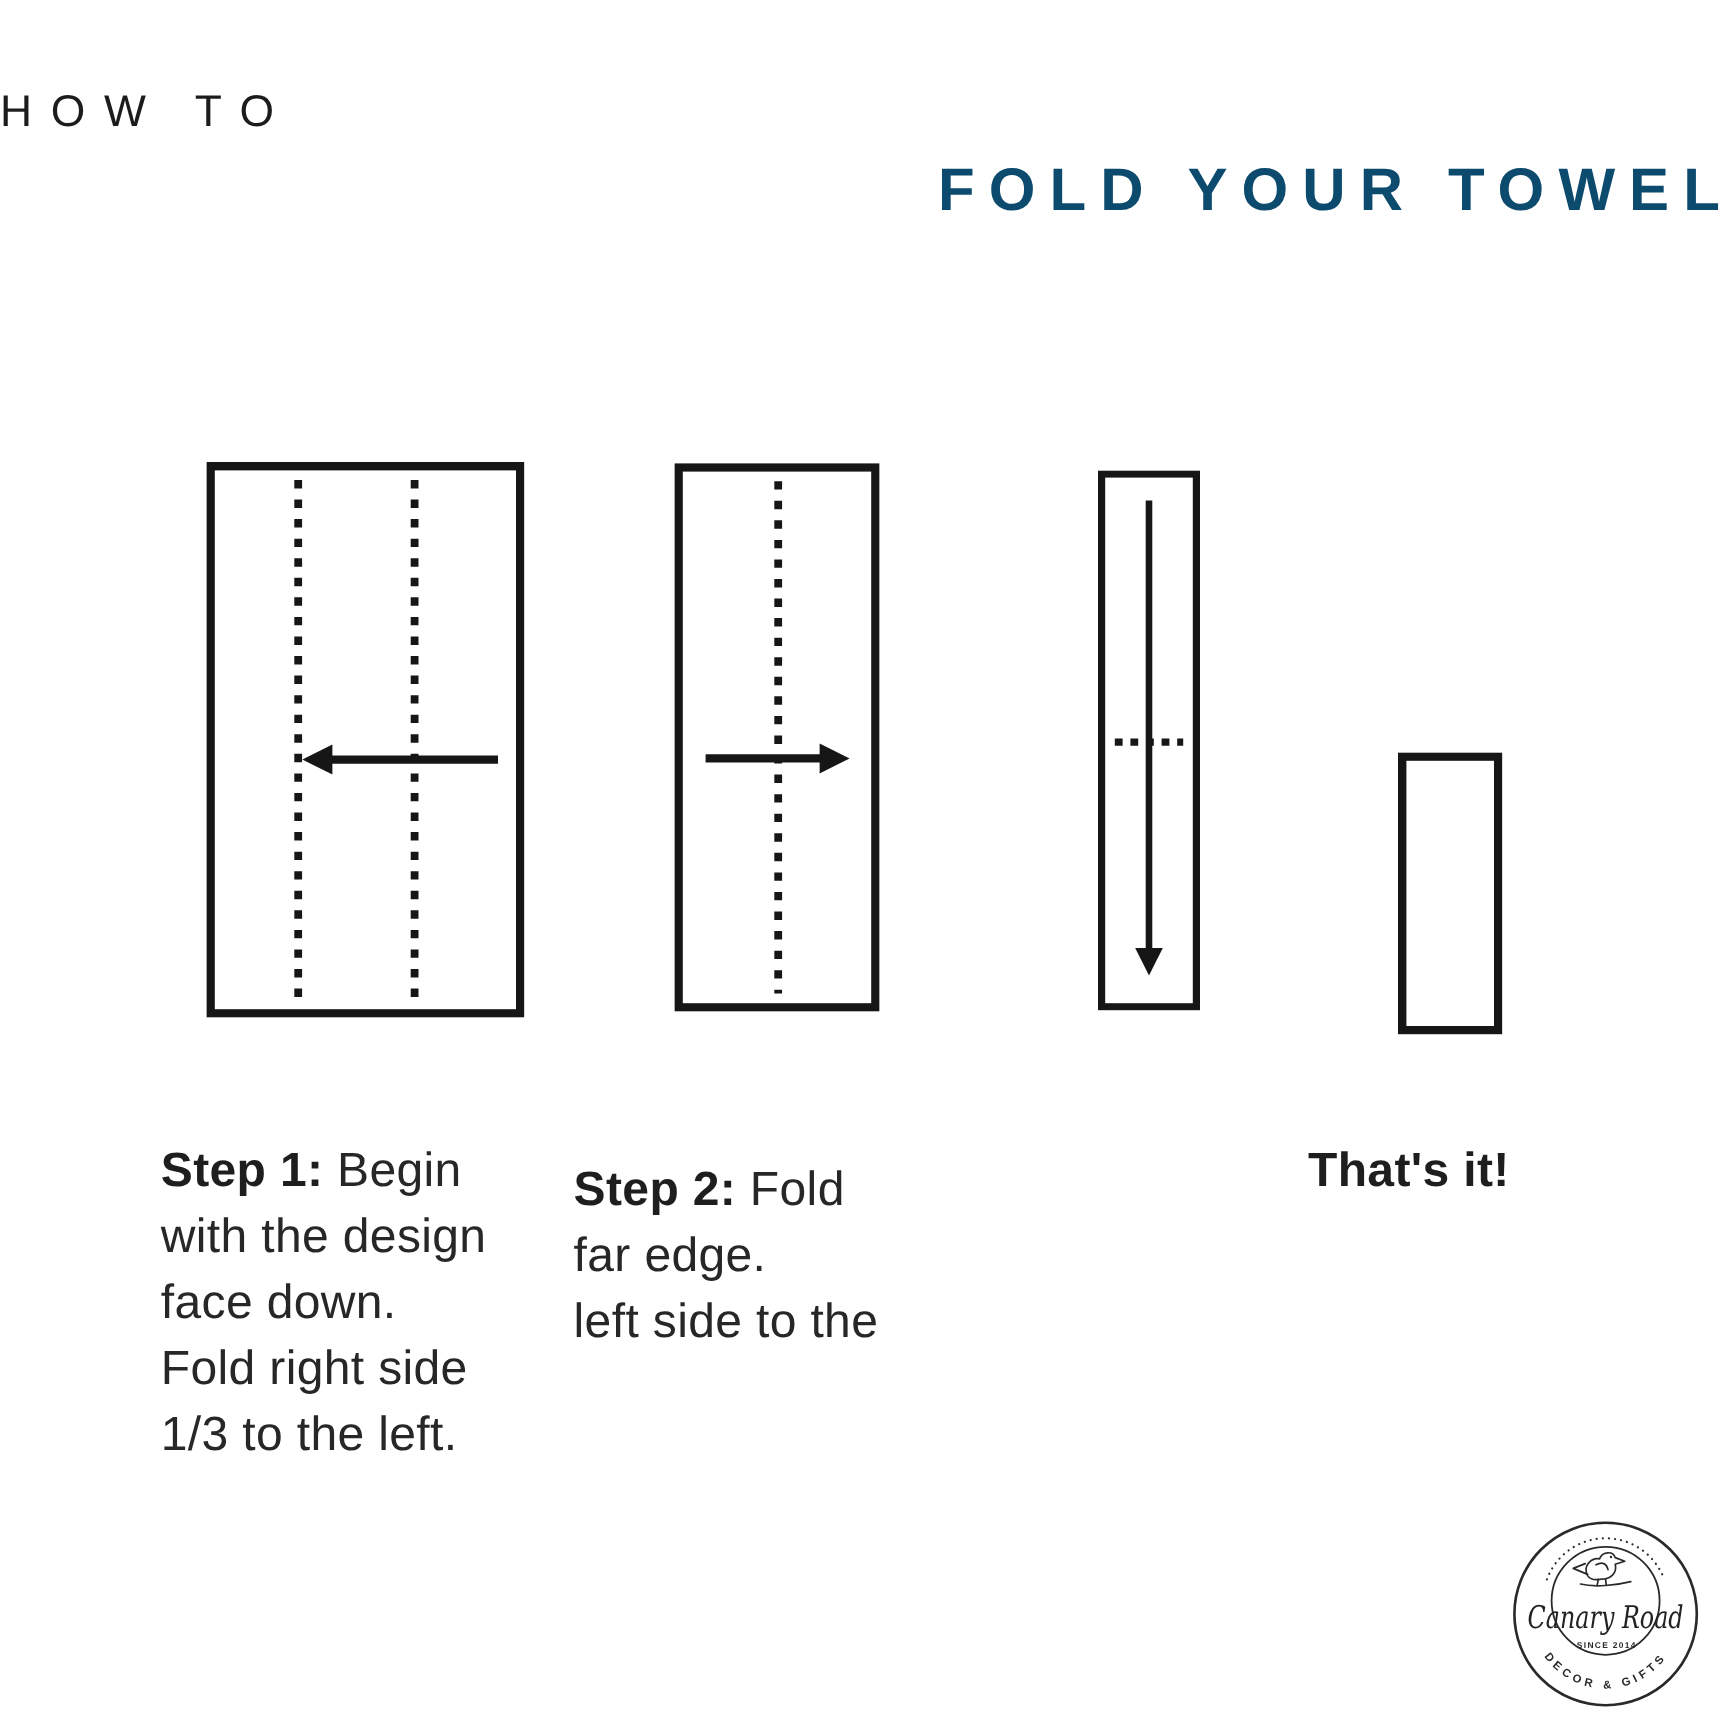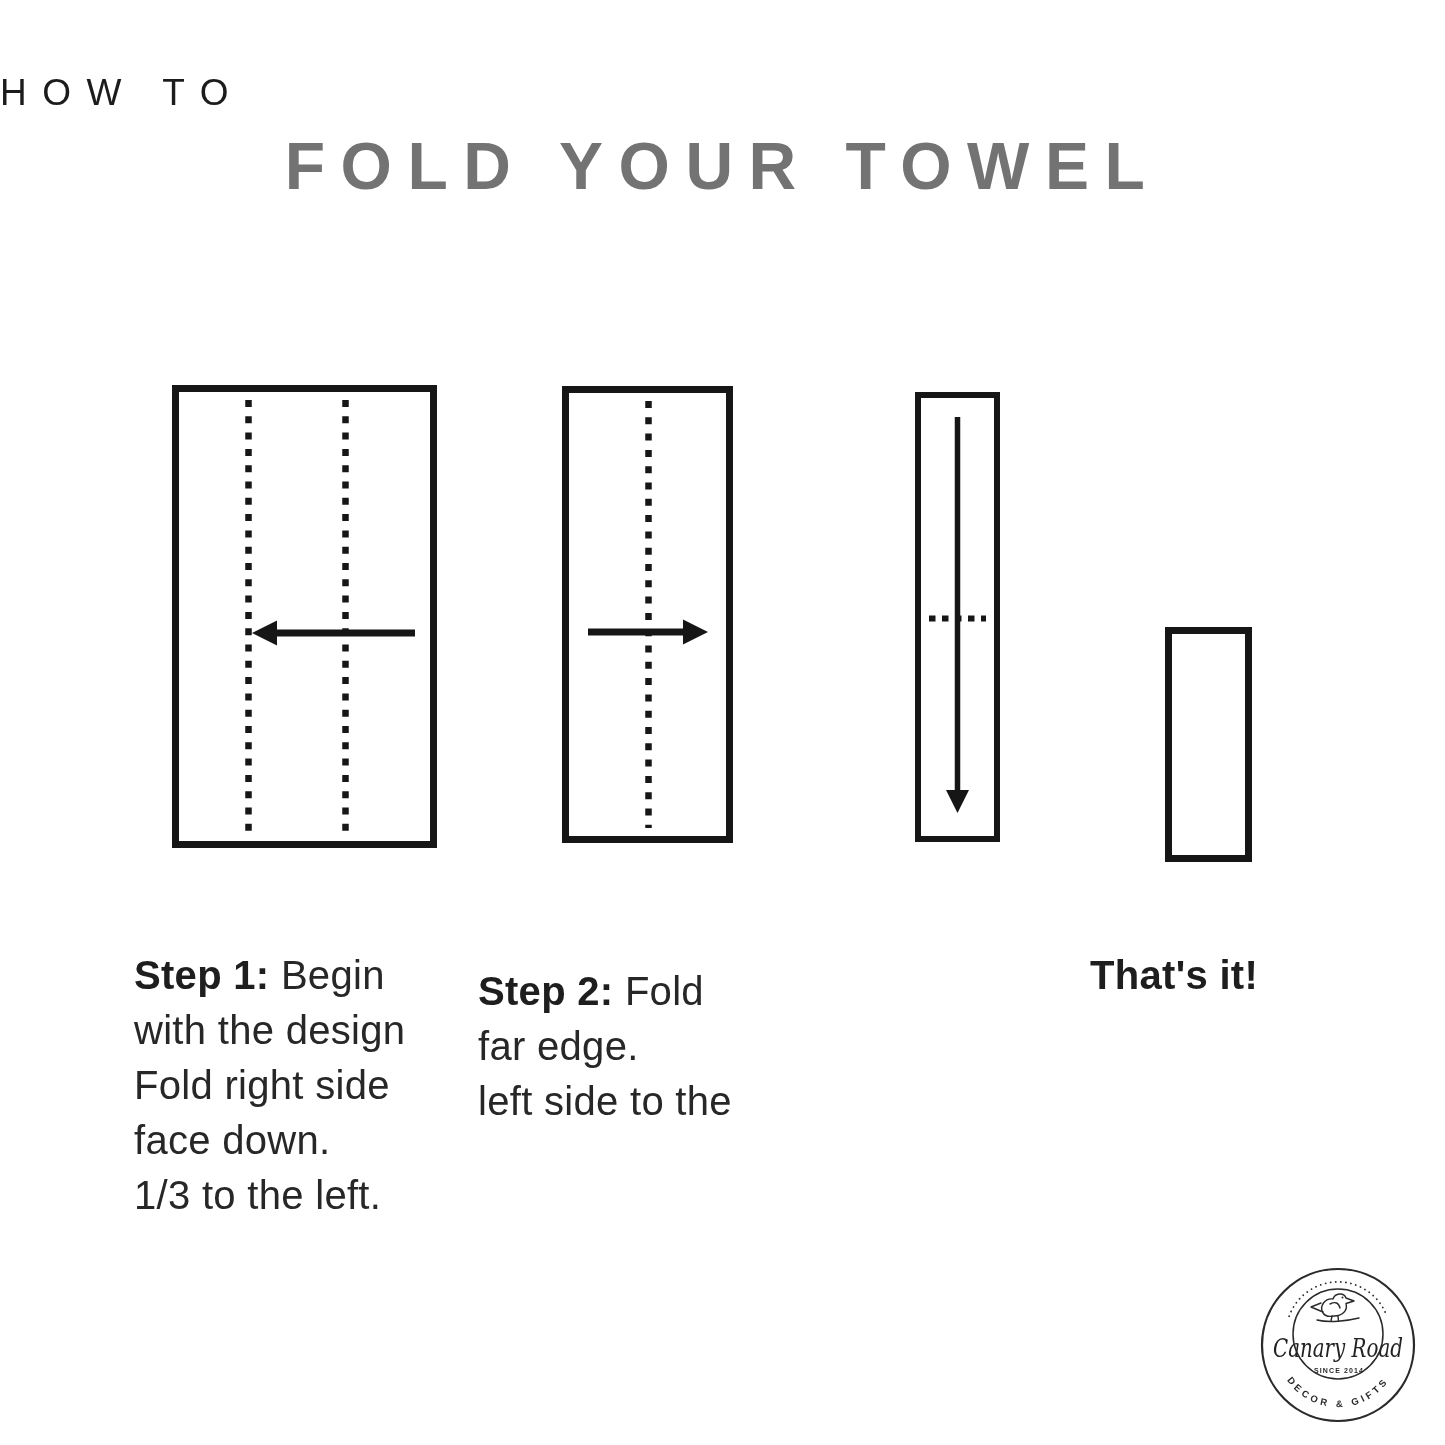--- a/index.html
+++ b/index.html
@@ -13,24 +13,24 @@
   }
   .kicker{
     position:absolute;top:74px;left:0;width:100%;
     font-size:37px;font-weight:400;
     letter-spacing:0.42em;
     color:#1c1c1c;
     line-height:1;
   }
   .main-title{
     position:absolute;top:133px;left:0;width:100%;
-    text-align:center;
-    font-size:66px;font-weight:700;
+    text-align:right;
+    font-size:50px;font-weight:700;
     letter-spacing:0.235em;
-    color:#737373;
+    color:#0c4a6e;
     line-height:1;
     white-space:nowrap;
   }
   .diagram{position:absolute;}
   #d1{left:172px;top:385px;}
   #d2{left:562px;top:386px;}
   #d3{left:915px;top:392px;}
   #d4{left:1165px;top:627px;}
   .caption{
     position:absolute;top:948px;
@@ -85,22 +85,22 @@
   <svg id="d4" class="diagram" width="87" height="235" viewBox="0 0 87 235">
     <rect x="3.5" y="3.5" width="80" height="228" fill="none" stroke="#161616" stroke-width="7"></rect>
   </svg>
 
   <div id="cap1" class="caption">
     <div>
       <span class="b">Step 1:</span>
       <span>Begin</span>
     </div>
     <div>with the design</div>
+    <div>face down.</div>
     <div>Fold right side</div>
-    <div>face down.</div>
     <div>1/3 to the left.</div>
   </div>
 
   <div id="cap2" class="caption">
     <div>
       <span class="b">Step 2:</span>
       <span>Fold</span>
     </div>
     <div>far edge.</div>
     <div>left side to the</div>

